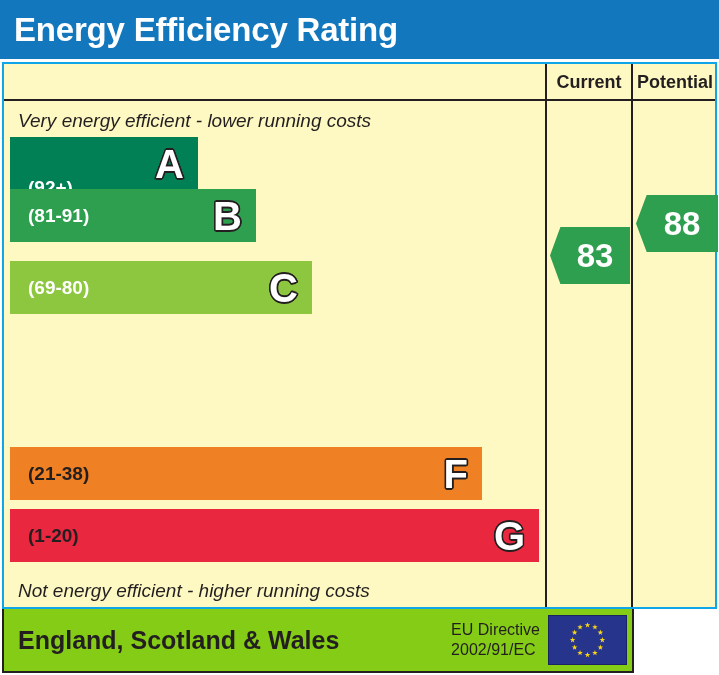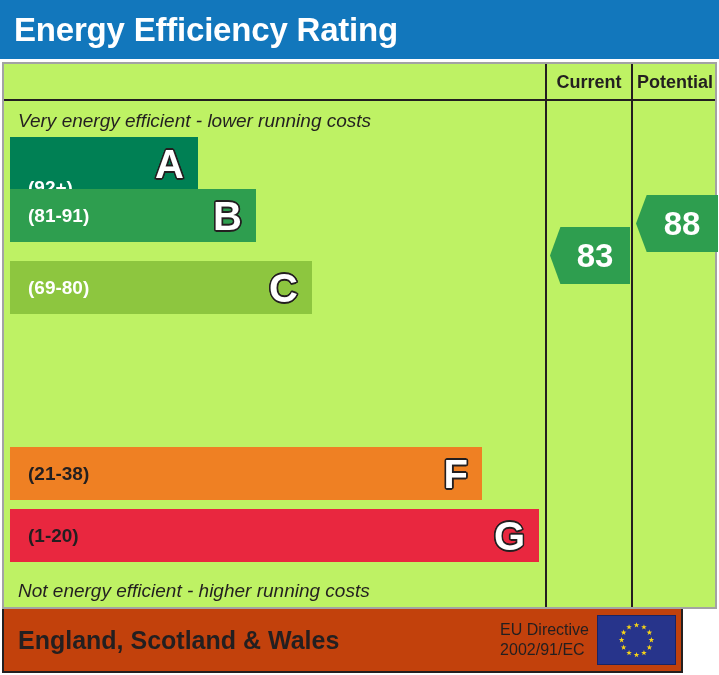--- a/index.html
+++ b/index.html
@@ -28,23 +28,23 @@
     font-weight:bold;
     letter-spacing:-0.2px;
     padding-left:14px;
     line-height:1;
   }
 
   
   .frame{
     position:absolute;left:2px;top:62px;
     width:715px;height:547px;
-    border:2px solid #a3a3a3;
-    box-sizing:border-box;
-    background:#bef264;
+    border:2px solid #0ea5e9;
+    box-sizing:border-box;
+    background:#fef9c3;
   }
   
   .thead{
     position:absolute;left:0;top:0;
     width:100%;height:37px;
     border-bottom:2px solid #231f20;
     box-sizing:border-box;
   }
   .col-div{
     position:absolute;top:0;bottom:0;
@@ -111,25 +111,25 @@
     clip-path:polygon(13% 0%, 100% 0%, 100% 100%, 13% 100%, 0% 50%);
     color:#ffffff;
     font-size:33px;font-weight:bold;
     padding-left:10px;
     box-sizing:border-box;
   }
 
   
   .footer{
     position:absolute;left:2px;top:609px;
-    width:681px;height:64px;
+    width:632px;height:64px;
     border:2px solid #231f20;
     border-top:0;
     box-sizing:border-box;
-    background:#c2410c;
+    background:#84cc16;
   }
   .region{
     position:absolute;left:14px;top:50%;
     transform:translateY(-50%);
     font-size:25px;font-weight:bold;color:#231f20;
     white-space:nowrap;
   }
   .directive{
     position:absolute;right:92px;top:50%;
     transform:translateY(-50%);

